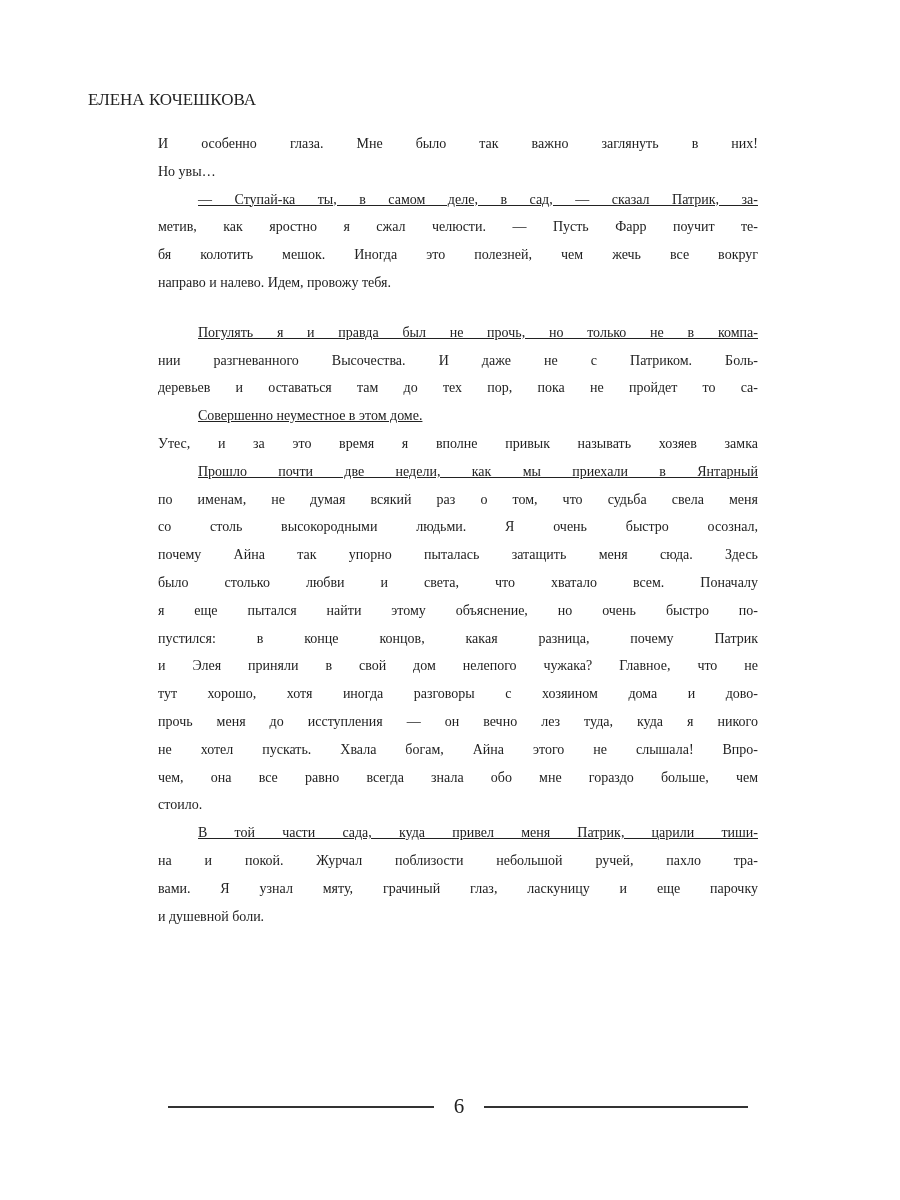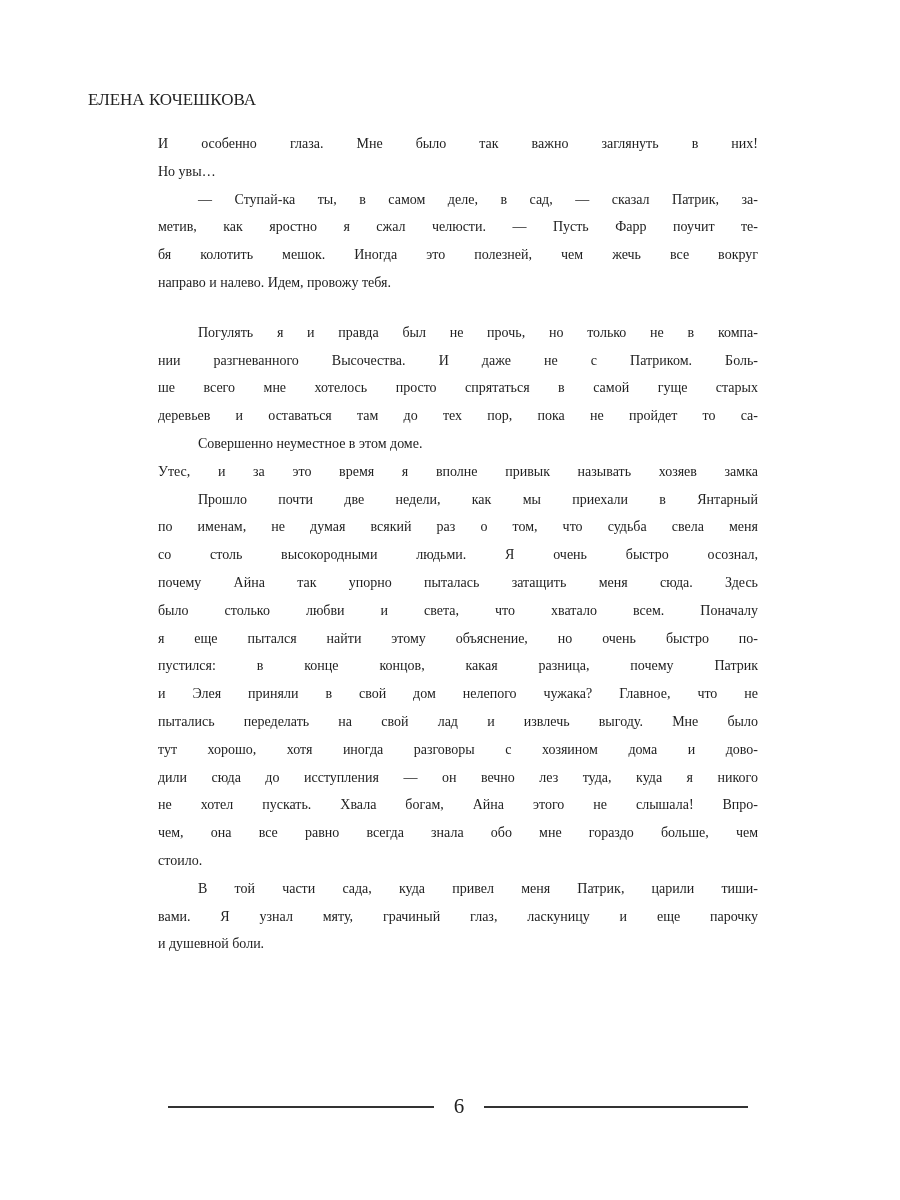--- a/index.html
+++ b/index.html
@@ -6,21 +6,21 @@
   body { width: 900px; height: 1200px; position: relative; overflow: hidden;
          font-family: "Liberation Serif", "DejaVu Serif", serif; color: #222222; }
   .running-head { position: absolute; left: 88px; top: 90px; font-size: 17px;
                   letter-spacing: 0px; color: #222; }
   .text-block { position: absolute; left: 158px; top: 130px; width: 600px;
                 font-size: 14px; line-height: 27.8px; }
   .para { margin: 0; text-align: justify; text-align-last: left; }
   .para.gap-before { margin-top: 22px; }
   .line { display: block; text-align: justify; text-align-last: justify; white-space: nowrap; }
   .line.last { text-align-last: left; }
-  .line.indent { padding-left: 40px; }
+  .line.indent { padding-left: 40px; text-decoration: underline; }
   .footer { position: absolute; top: 1092px; left: 168px; width: 580px; height: 28px; }
   .rule { position: absolute; top: 14px; height: 0; border-top: 2px solid #333; }
   .rule.left { left: 0; width: 266px; }
   .rule.right { left: 316px; width: 264px; }
   .page-num { position: absolute; left: 266px; width: 50px; top: 0; text-align: center;
               font-size: 21px; line-height: 28px; color: #222; }
 </style>
 </head>
 <body>
 
@@ -33,45 +33,44 @@
     </div>
     <div class="para">
       <span class="line indent">— Ступай-ка ты, в самом деле, в сад, — сказал Патрик, за-</span>
       <span class="line">метив, как яростно я сжал челюсти. — Пусть Фарр поучит те-</span>
       <span class="line">бя колотить мешок. Иногда это полезней, чем жечь все вокруг</span>
       <span class="line last">направо и налево. Идем, провожу тебя.</span>
     </div>
     <div class="para gap-before">
       <span class="line indent">Погулять я и правда был не прочь, но только не в компа-</span>
       <span class="line">нии разгневанного Высочества. И даже не с Патриком. Боль-</span>
-      <span class="line">ше всего мне хотелось просто спрятаться в самой гуще старых</span>
       <span class="line">деревьев и оставаться там до тех пор, пока не пройдет то са-</span>
     </div>
     <div class="para">
       <span class="line indent last">Совершенно неуместное в этом доме.</span>
     </div>
     <div class="para">
       <span class="line">Утес, и за это время я вполне привык называть хозяев замка</span>
       <span class="line indent">Прошло почти две недели, как мы приехали в Янтарный</span>
       <span class="line">по именам, не думая всякий раз о том, что судьба свела меня</span>
       <span class="line">со столь высокородными людьми. Я очень быстро осознал,</span>
       <span class="line">почему Айна так упорно пыталась затащить меня сюда. Здесь</span>
       <span class="line">было столько любви и света, что хватало всем. Поначалу</span>
       <span class="line">я еще пытался найти этому объяснение, но очень быстро по-</span>
       <span class="line">пустился: в конце концов, какая разница, почему Патрик</span>
       <span class="line">и Элея приняли в свой дом нелепого чужака? Главное, что не</span>
-      <span class="line">пытались переделать на свой лад и извлечь выгоду. Мне было</span>
       <span class="line">тут хорошо, хотя иногда разговоры с хозяином дома и дово-</span>
-      <span class="line">дили сюда до исступления — он вечно лез туда, куда я никого</span>
+      <span class="line">прочь меня до исступления — он вечно лез туда, куда я никого</span>
       <span class="line">не хотел пускать. Хвала богам, Айна этого не слышала! Впро-</span>
       <span class="line">чем, она все равно всегда знала обо мне гораздо больше, чем</span>
       <span class="line last">стоило.</span>
     </div>
     <div class="para">
       <span class="line indent">В той части сада, куда привел меня Патрик, царили тиши-</span>
+      <span class="line">на и покой. Журчал поблизости небольшой ручей, пахло тра-</span>
       <span class="line">вами. Я узнал мяту, грачиный глаз, ласкуницу и еще парочку</span>
       <span class="line last">и душевной боли.</span>
     </div>
   </div>
 
 <div class="footer">
   <div class="rule left"></div>
   <div class="page-num">6</div>
   <div class="rule right"></div>
 </div>

